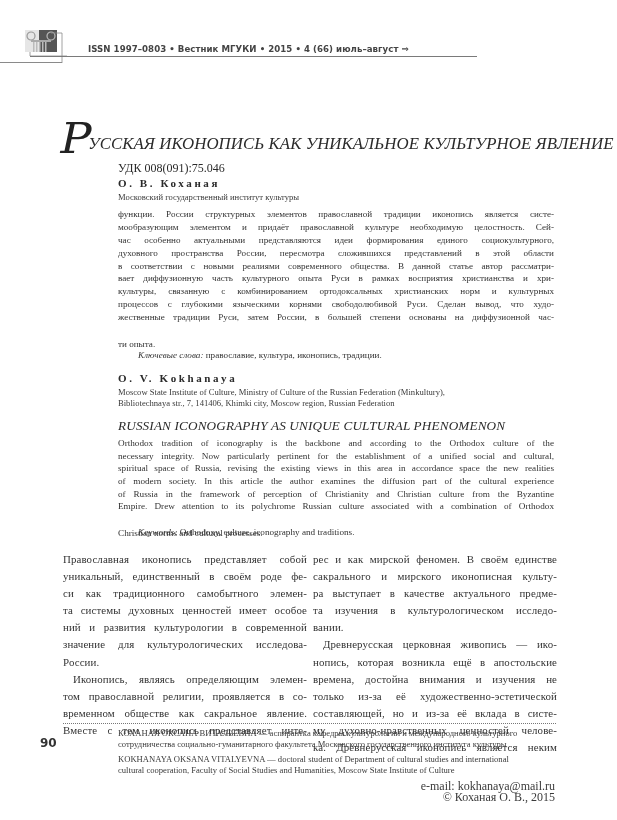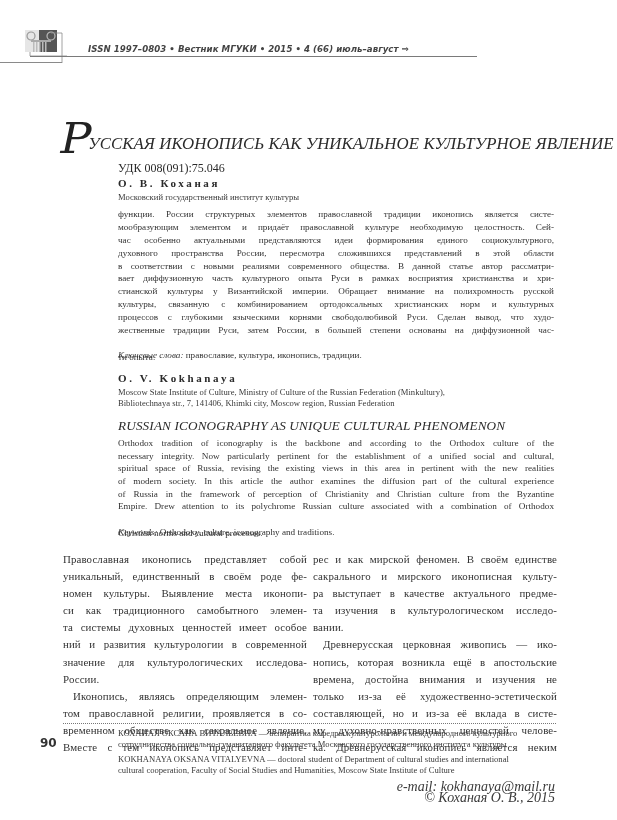--- a/index.html
+++ b/index.html
@@ -7,21 +7,21 @@
     width: 617px; height: 820px; position: relative; overflow: hidden;
     font-family: "Liberation Serif", "DejaVu Serif", serif; color: #2b2b2b;
   }
   .abs { position: absolute; }
 
   
   .logo { left: 25px; top: 30px; width: 40px; height: 28px; }
   .header-rule { left: 30px; top: 56px; width: 447px; height: 1px; background: #7a7a7a; }
   .header-text {
     left: 88px; top: 44px; font-family: "DejaVu Sans", sans-serif; font-size: 8.6px;
-    font-style: italic; font-weight: bold; color: #444; letter-spacing: 0.05px; white-space: nowrap;
+    font-weight: bold; color: #444; letter-spacing: 0.05px; white-space: nowrap;
   }
 
   
   .title-wrap { left: 62px; top: 118px; white-space: nowrap; }
   .title-initial {
     font-family: "DejaVu Serif", serif; font-style: italic; font-size: 42px; color: #222;
     display: inline-block; transform: scaleX(1.1); line-height: 1; vertical-align: bottom; margin-right: -2px;
   }
   .title-rest {
     font-family: "Liberation Serif", serif; font-style: italic; font-size: 16.8px; color: #2a2a2a;
@@ -33,21 +33,21 @@
   .affil-ru { left: 118px; top: 192px; font-size: 8.6px; color: #3a3a3a; }
 
   .abstract {
     left: 118px; width: 436px; font-size: 9.15px; line-height: 12.9px; color: #333; text-align: justify;
   }
   .abstract-ru { top: 208px; }
   .abstract-ru .line, .abstract-en .line { display: block; text-align: justify; text-align-last: justify; height: 12.9px; }
   .abstract .line.last { text-align-last: left; margin-top: 14px; }
 
   .keywords-ru { left: 118px; top: 350px; font-size: 9.15px; color: #333; }
-  .kw-label { font-style: italic; }
+  .kw-label { font-style: italic; margin-left: 20px; }
 
   .author-en { left: 118px; top: 372px; font-size: 11px; font-weight: bold; letter-spacing: 2.6px; color: #2a2a2a; }
   .affil-en { left: 118px; top: 387px; font-size: 8.6px; line-height: 11px; color: #3a3a3a; }
 
   .title-en {
     left: 118px; top: 418px; font-size: 13.2px; font-style: italic; color: #2a2a2a; letter-spacing: 0.15px; white-space: nowrap;
   }
   .abstract-en { top: 437px; line-height: 12.7px; font-size: 9.2px; }
   .abstract-en .line { height: 12.7px; }
   .keywords-en { left: 118px; top: 527px; font-size: 9.2px; color: #333; }
@@ -64,21 +64,21 @@
 
   .page-number {
     left: 40px; top: 736px; font-family: "DejaVu Sans", sans-serif; font-weight: bold; font-size: 12px; color: #333;
   }
 
   .bio { left: 118px; width: 440px; font-size: 8.6px; line-height: 11.2px; color: #3a3a3a; }
   .bio-ru { top: 728px; }
   .bio-en { top: 754px; }
   .bio .line { display: block; white-space: nowrap; }
 
-  .contact { right: 62px; top: 781px; font-size: 14px; line-height: 11.2px; color: #3a3a3a; text-align: right; font-style: italic; }
+  .contact { right: 62px; top: 781px; font-size: 12px; line-height: 11.2px; color: #3a3a3a; text-align: right; }
 </style>
 </head>
 <body>
 
 <div class="abs logo">
   <svg width="42" height="34" viewBox="0 0 42 34">
     <rect x="14" y="0" width="18" height="22" fill="#555"></rect>
     <rect x="0" y="0" width="14" height="22" fill="#e6e6e6"></rect>
     <circle cx="6" cy="6" r="4" fill="none" stroke="#999" stroke-width="1.2"></circle>
     <circle cx="26" cy="6" r="4" fill="none" stroke="#bbb" stroke-width="1.2"></circle>
@@ -106,21 +106,20 @@
 <div class="abs author-ru">О. В. Коханая</div>
 <div class="abs affil-ru">Московский государственный институт культуры</div>
 
 <div class="abs abstract abstract-ru">
   <span class="line">функции. России структурных элементов православной традиции иконопись является систе-</span>
   <span class="line">мообразующим элементом и придаёт православной культуре необходимую целостность. Сей-</span>
   <span class="line">час особенно актуальными представляются идеи формирования единого социокультурного,</span>
   <span class="line">духовного пространства России, пересмотра сложившихся представлений в этой области</span>
   <span class="line">в соответствии с новыми реалиями современного общества. В данной статье автор рассматри-</span>
   <span class="line">вает диффузионную часть культурного опыта Руси в рамках восприятия христианства и хри-</span>
-  <span class="line">стианской культуры у Византийской империи. Обращает внимание на полихромность русской</span>
   <span class="line">культуры, связанную с комбинированием ортодоксальных христианских норм и культурных</span>
   <span class="line">процессов с глубокими языческими корнями свободолюбивой Руси. Сделан вывод, что худо-</span>
   <span class="line">жественные традиции Руси, затем России, в большей степени основаны на диффузионной час-</span>
   <span class="line last">ти опыта.</span>
 </div>
 
 <div class="abs keywords-ru">
   <span class="kw-label">Ключевые слова:</span><span> православие, культура, иконопись, традиции.</span>
 </div>
 
@@ -128,35 +127,34 @@
 <div class="abs affil-en">
   <div>Moscow State Institute of Culture, Ministry of Culture of the Russian Federation (Minkultury),</div>
   <div>Bibliotechnaya str., 7, 141406, Khimki city, Moscow region, Russian Federation</div>
 </div>
 
 <div class="abs title-en">RUSSIAN ICONOGRAPHY AS UNIQUE CULTURAL PHENOMENON</div>
 
 <div class="abs abstract abstract-en">
   <span class="line">Orthodox tradition of iconography is the backbone and according to the Orthodox culture of the</span>
   <span class="line">necessary integrity. Now particularly pertinent for the establishment of a unified social and cultural,</span>
-  <span class="line">spiritual space of Russia, revising the existing views in this area in pertinent with the new realities</span>
+  <span class="line">spiritual space of Russia, revising the existing views in this area in accordance space the new realities</span>
   <span class="line">of modern society. In this article the author examines the diffusion part of the cultural experience</span>
   <span class="line">of Russia in the framework of perception of Christianity and Christian culture from the Byzantine</span>
   <span class="line">Empire. Drew attention to its polychrome Russian culture associated with a combination of Orthodox</span>
   <span class="line last">Christian norms and cultural processes.</span>
 </div>
 
 <div class="abs keywords-en">
   <span class="kw-label">Keywords:</span><span> Orthodoxy, culture, iconography and traditions.</span>
 </div>
 
 <div class="abs col col-left">
   <span class="line">Православная иконопись представляет собой</span>
   <span class="line">уникальный, единственный в своём роде фе-</span>
-  <span class="line">номен культуры. Выявление места иконопи-</span>
   <span class="line">си как традиционного самобытного элемен-</span>
   <span class="line">та системы духовных ценностей имеет особое</span>
   <span class="line">ний и развития культурологии в современной</span>
   <span class="line">значение для культурологических исследова-</span>
   <span class="line last">России.</span>
   <span class="line indent">Иконопись, являясь определяющим элемен-</span>
   <span class="line">том православной религии, проявляется в со-</span>
   <span class="line">временном обществе как сакральное явление.</span>
   <span class="line">Вместе с тем иконопись представляет инте-</span>
 </div>

